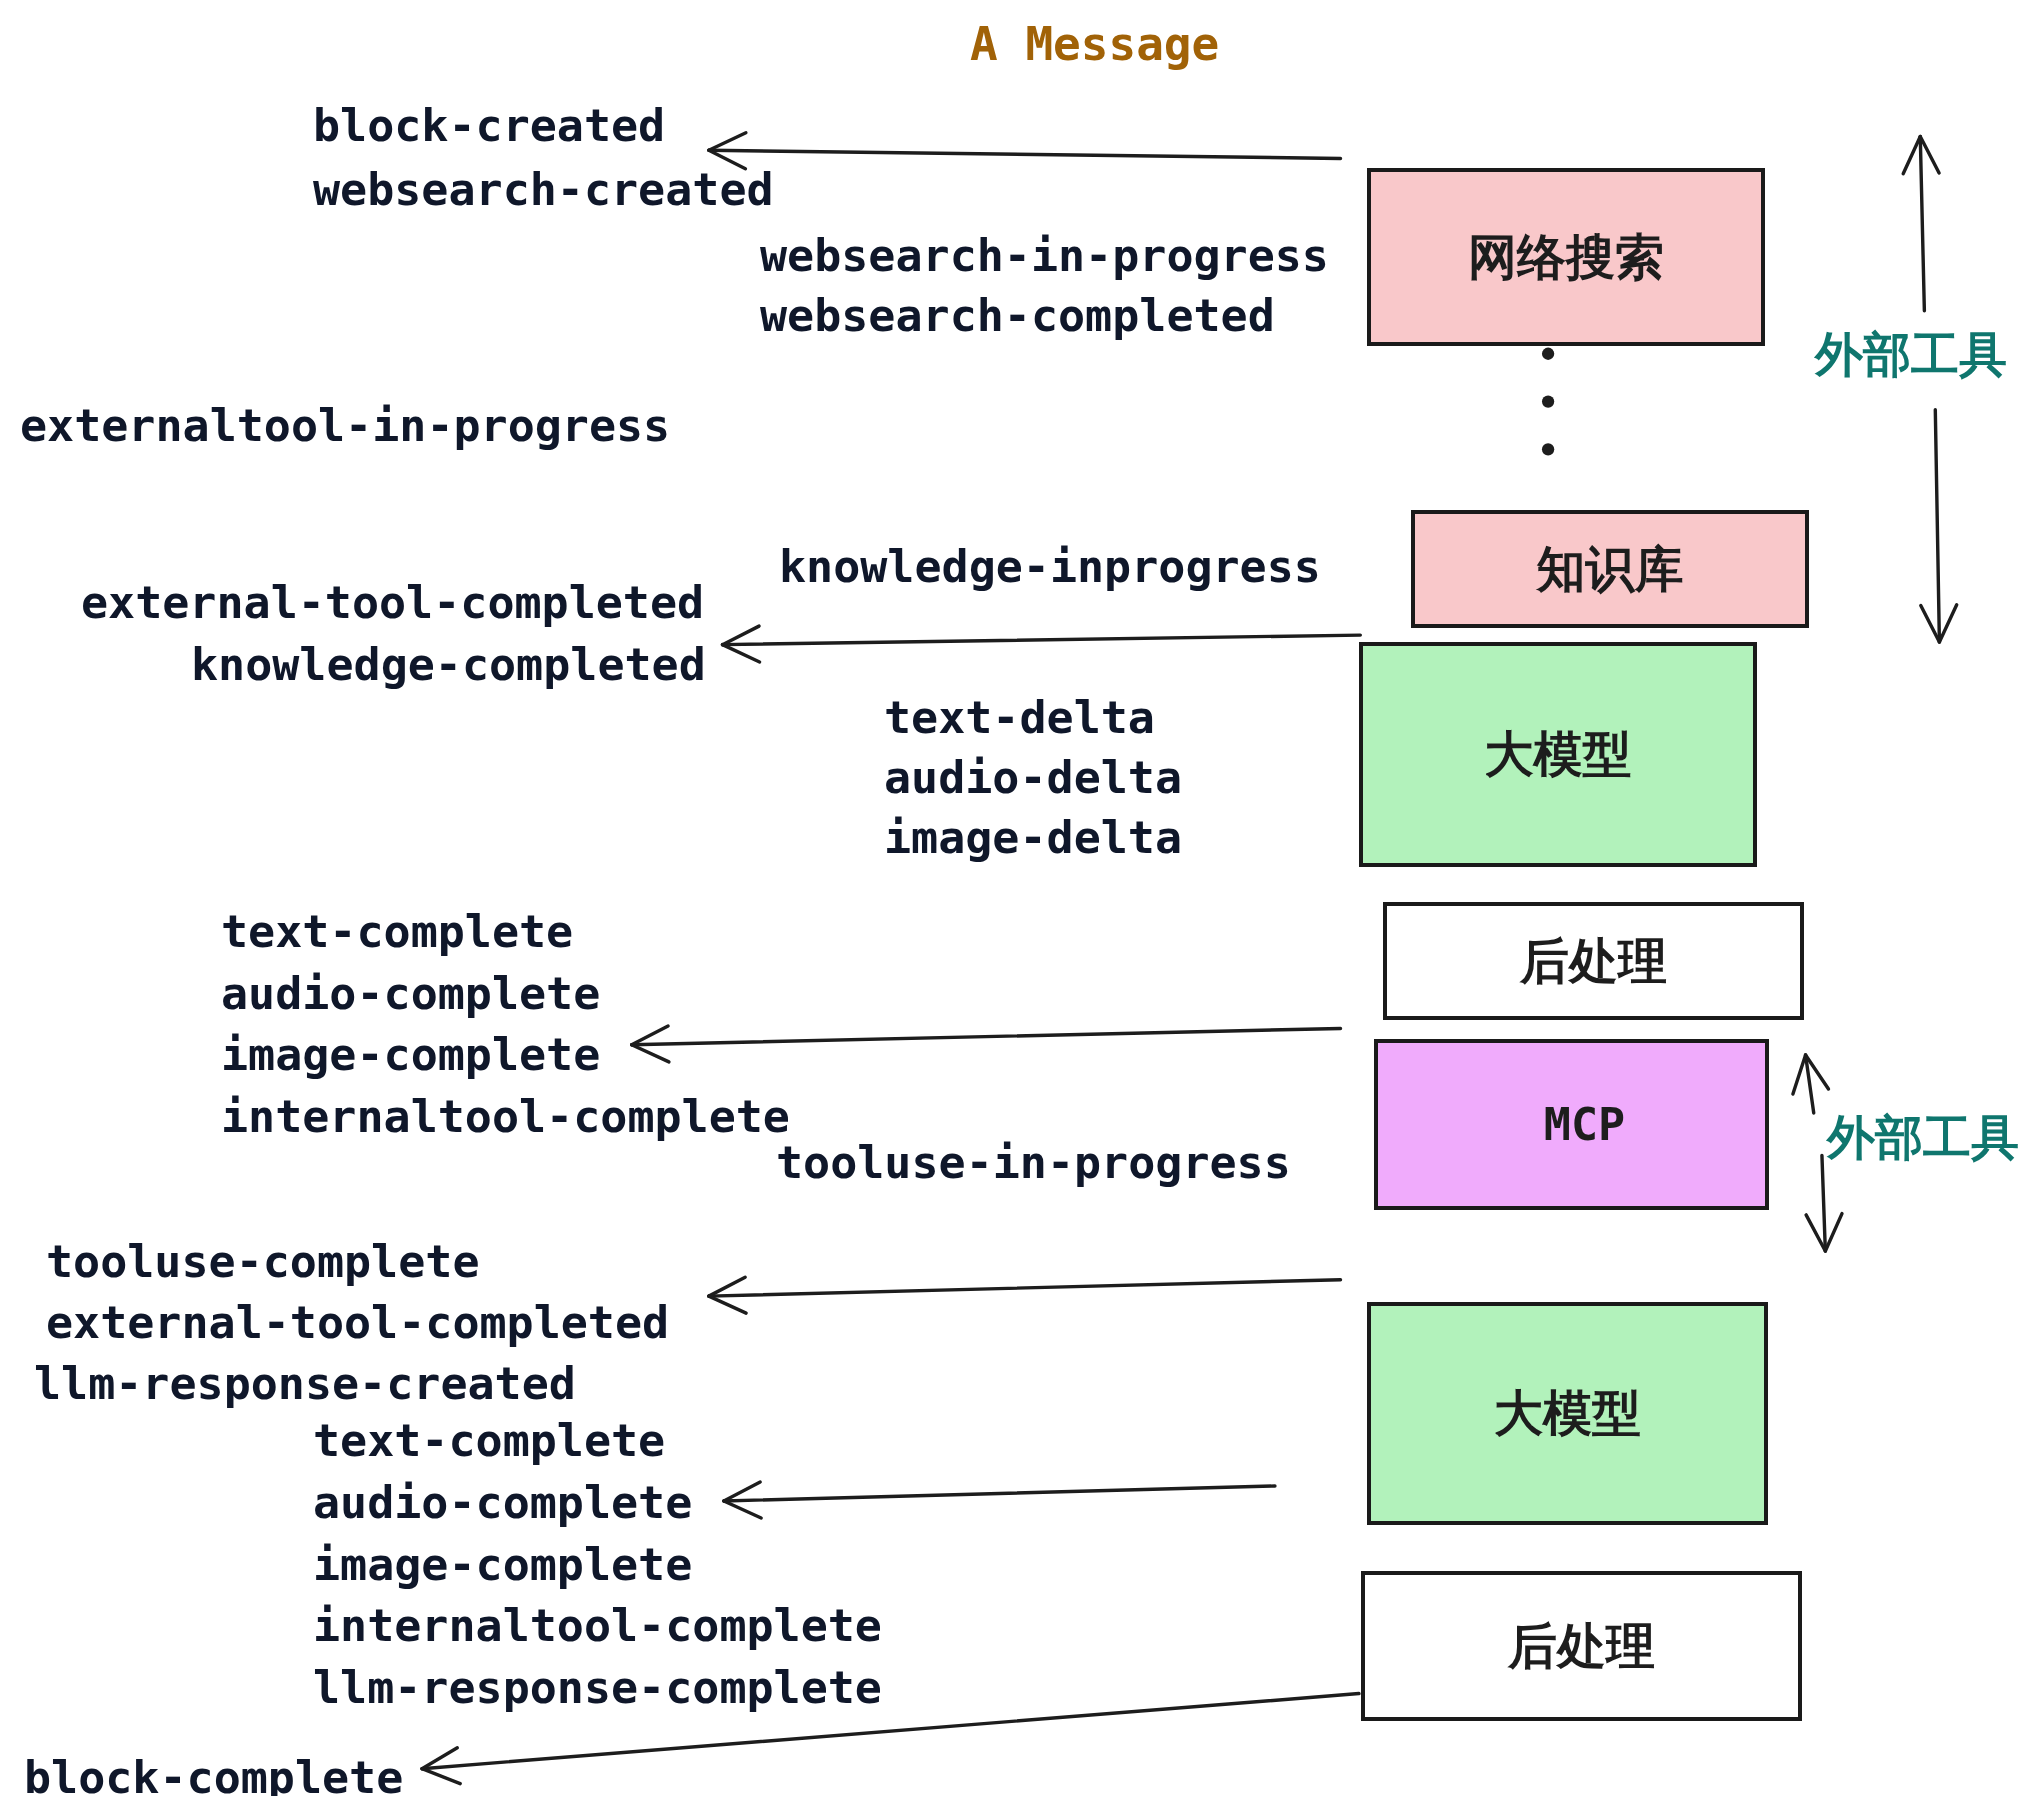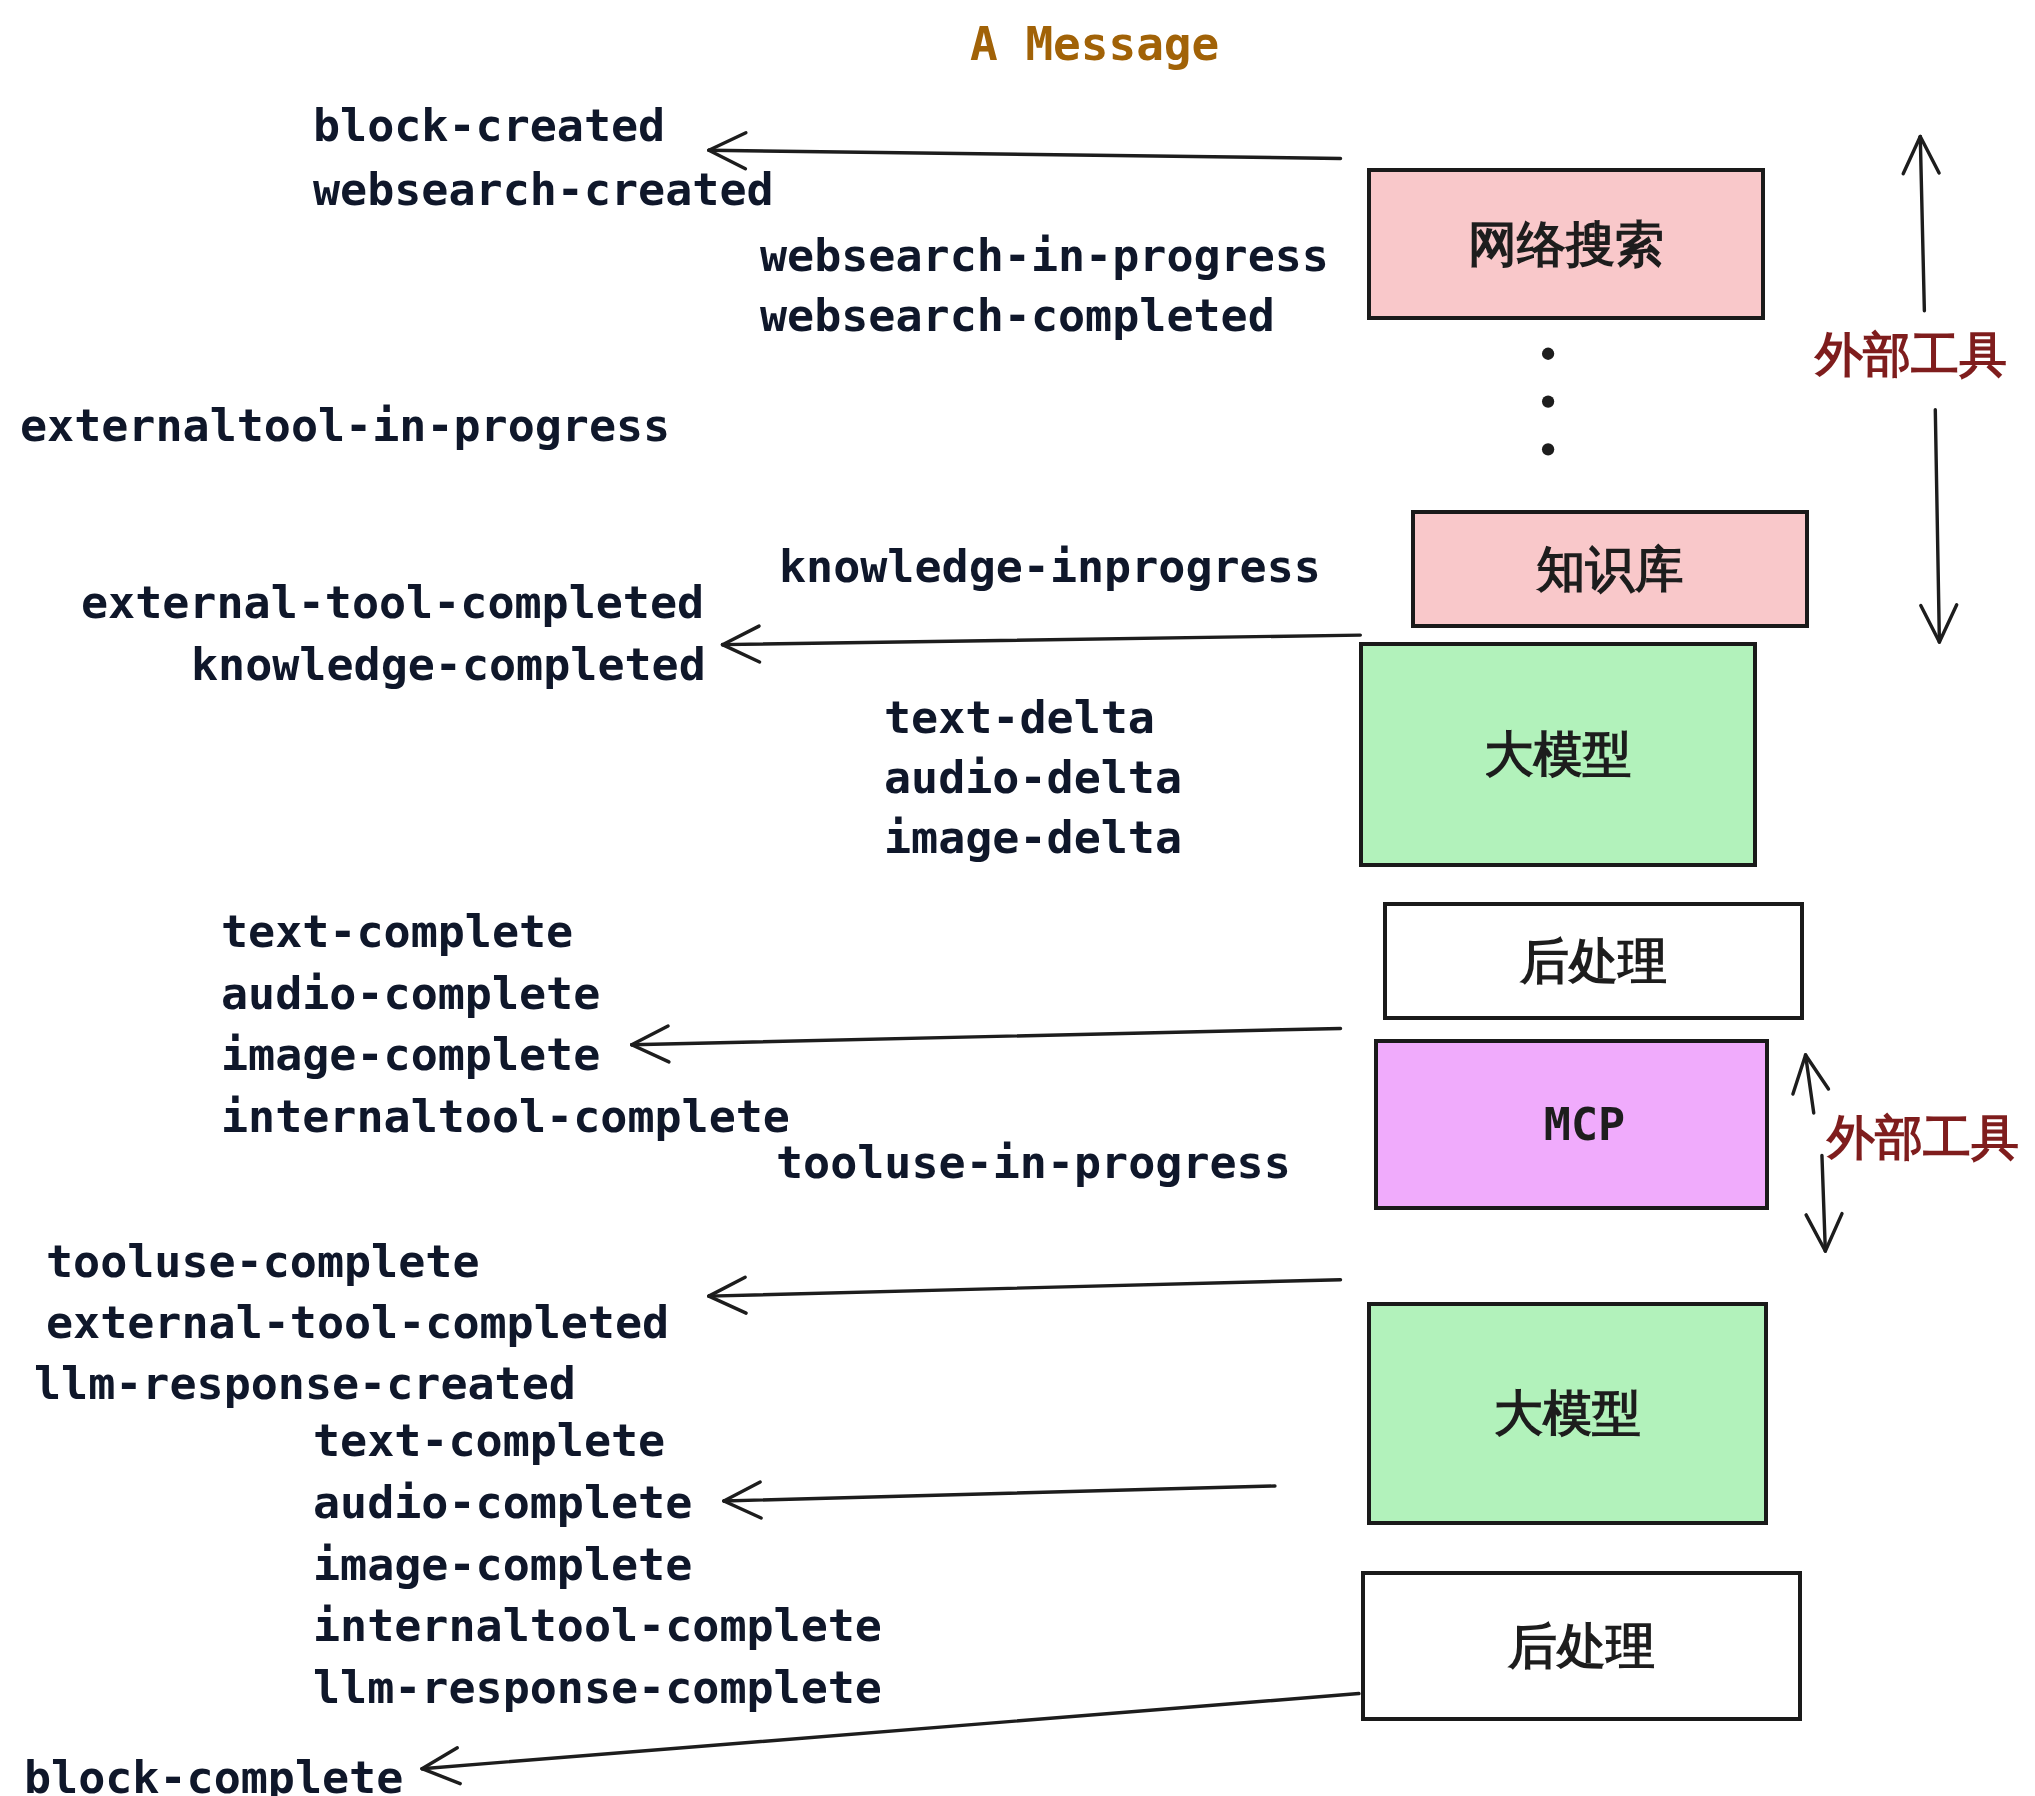--- a/index.html
+++ b/index.html
@@ -40,21 +40,21 @@
     color: #1d1d1d;
     white-space: nowrap;
     line-height: 1;
   }
   .box.mono .lbl {
     font: bold 45px "DejaVu Sans Mono", monospace;
   }
   .side-label {
     position: absolute;
     font: bold 48px "DejaVu Sans", "Liberation Sans", sans-serif;
-    color: #7f1d1d;
+    color: #0f766e;
     white-space: nowrap;
     line-height: 1;
   }
   #arrow-layer {
     position: absolute;
     left: 0; top: 0;
     width: 2035px;
     height: 1796px;
   }
 </style>
@@ -119,21 +119,21 @@
       <div class="ev" style="left: 46px; top: 1299px;">external-tool-completed</div>
       <div class="ev" style="left: 34px; top: 1360px;">llm-response-created</div>
       <div class="ev" style="left: 313px; top: 1417px;">text-complete</div>
       <div class="ev" style="left: 313px; top: 1479px;">audio-complete</div>
       <div class="ev" style="left: 313px; top: 1541px;">image-complete</div>
       <div class="ev" style="left: 313px; top: 1602px;">internaltool-complete</div>
       <div class="ev" style="left: 313px; top: 1664px;">llm-response-complete</div>
       <div class="ev" style="left: 24px; top: 1754px;">block-complete</div>
     </div>
   <div id="box-layer">
-      <div class="box" style="left: 1367px; top: 168px; width: 398px; height: 152px; background: rgb(249, 200, 202);">
+      <div class="box" style="left: 1367px; top: 168px; width: 398px; height: 178px; background: rgb(249, 200, 202);">
         <span class="lbl">网络搜索</span>
       </div>
       <div class="box" style="left: 1367px; top: 510px; width: 398px; height: 118px; background: rgb(249, 200, 202); margin-left: 44px;">
         <span class="lbl">知识库</span>
       </div>
       <div class="box" style="left: 1359px; top: 642px; width: 398px; height: 225px; background: rgb(178, 242, 187);">
         <span class="lbl">大模型</span>
       </div>
       <div class="box" style="left: 1383px; top: 902px; width: 421px; height: 118px; background: rgb(255, 255, 255);">
         <span class="lbl">后处理</span>

